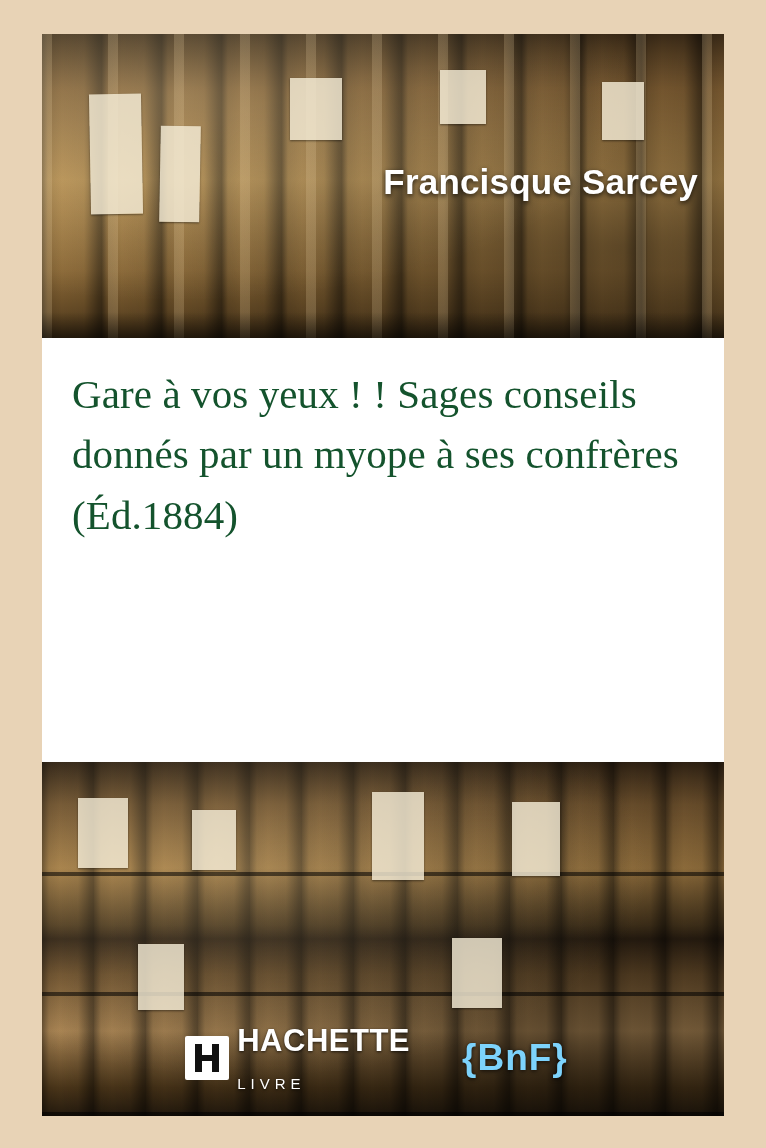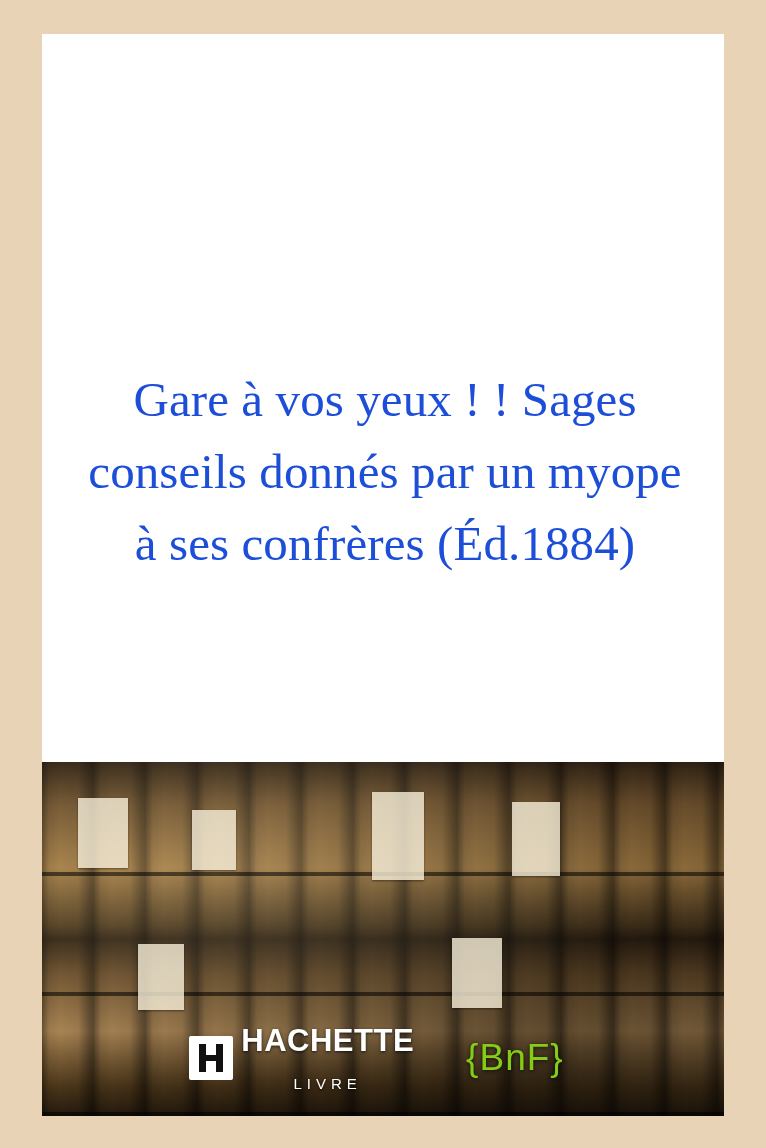--- a/index.html
+++ b/index.html
@@ -136,40 +136,39 @@
     top: 304px;
     width: 682px;
     height: 424px;
     background: #ffffff;
   }
   .title {
     position: absolute;
     left: 30px;
     right: 26px;
     top: 26px;
-    text-align: center;
+    text-align: left;
     font-family: "Liberation Serif", serif;
-    font-size: 49px;
+    font-size: 41px;
     line-height: 1.47;
-    color: #1d4ed8;
+    color: #14532d;
     letter-spacing: 0.1px;
   }
 
   
   .logos {
     position: absolute;
     left: 0;
     right: 13px;
     bottom: 28px;
     height: 60px;
     display: flex;
     align-items: center;
     justify-content: center;
     gap: 52px;
-    text-align: center;
   }
   .hachette {
     display: flex;
     align-items: center;
     gap: 8px;
   }
   .hachette-mark {
     width: 44px;
     height: 44px;
     background: #ffffff;
@@ -210,34 +209,45 @@
   }
   .hachette-text .h-sub {
     font-family: "Liberation Sans", sans-serif;
     font-size: 15px;
     letter-spacing: 5px;
     display: block;
     margin-top: 20px;
     text-shadow: 0 1px 3px rgba(0,0,0,0.7);
   }
   .bnf {
-    color: #84cc16;
-    font-family: "Liberation Sans", sans-serif;
-    font-weight: normal;
+    color: #7dd3fc;
+    font-family: "Liberation Sans", sans-serif;
+    font-weight: bold;
     font-size: 37px;
     letter-spacing: 1px;
     text-shadow: 0 1px 4px rgba(0,0,0,0.75);
   }
 </style>
 </head>
 <body>
 
 <div class="cover">
   <div class="inner">
 
+    <div class="photo-top">
+      <div class="spines-top"></div>
+      <div class="label" style="left:48px;  top:60px;  width:52px; height:120px; transform:rotate(-1deg);"></div>
+      <div class="label" style="left:118px; top:92px;  width:40px; height:96px;  transform:rotate(1deg);"></div>
+      <div class="label" style="left:248px; top:44px;  width:52px; height:62px;"></div>
+      <div class="label" style="left:398px; top:36px;  width:46px; height:54px;"></div>
+      <div class="label" style="left:560px; top:48px;  width:42px; height:58px;"></div>
+      <div class="shelf-shadow-top"></div>
+
+      <div class="author">Francisque Sarcey</div>
+    </div>
 
     <div class="title-band">
       <div class="title">Gare à vos yeux ! ! Sages conseils donnés par un myope à ses confrères (Éd.1884)</div>
     </div>
 
     <div class="photo-bottom">
       <div class="spines-bottom"></div>
       <div class="label" style="left:36px;  top:36px;  width:50px; height:70px;"></div>
       <div class="label" style="left:150px; top:48px;  width:44px; height:60px;"></div>
       <div class="label" style="left:330px; top:30px;  width:52px; height:88px;"></div>

